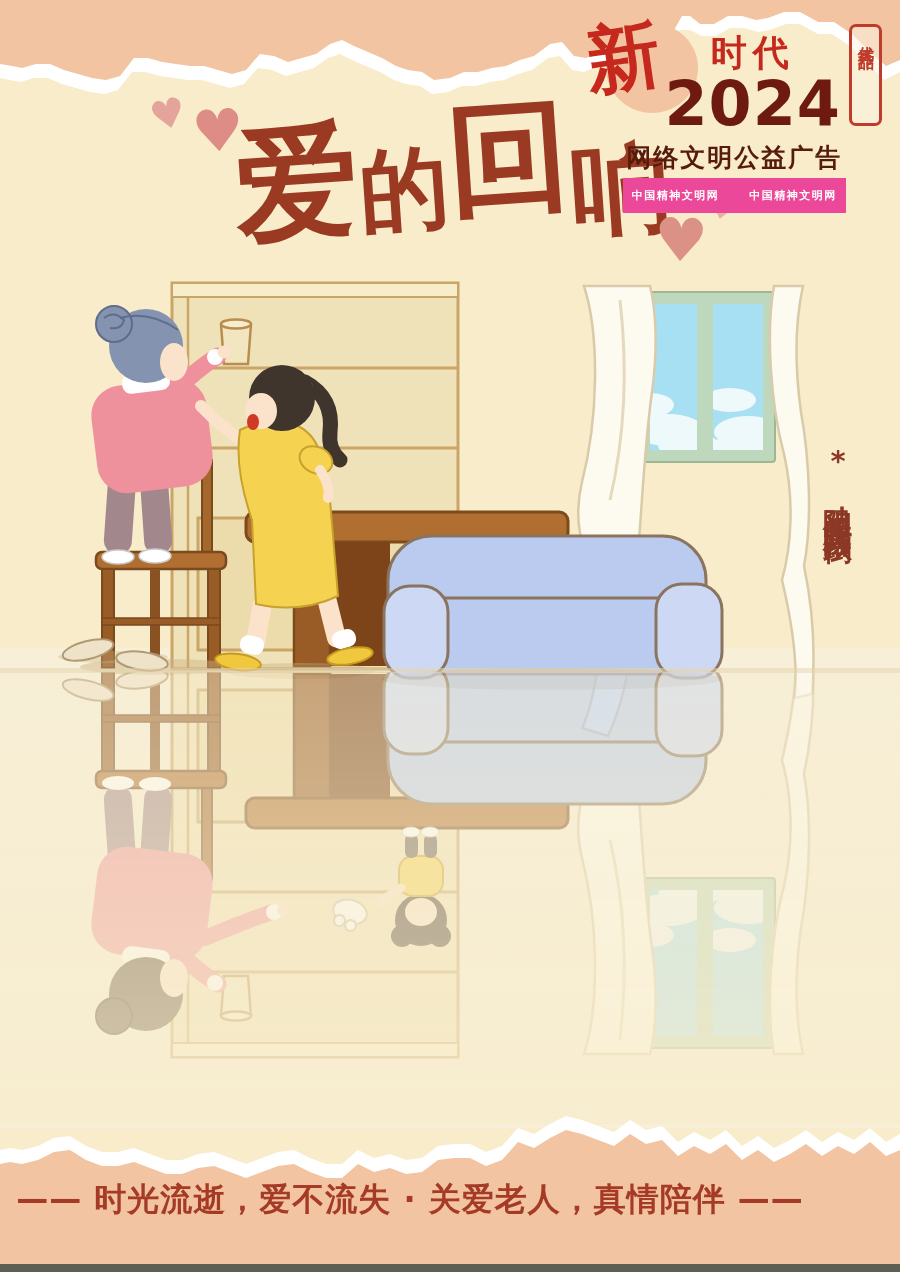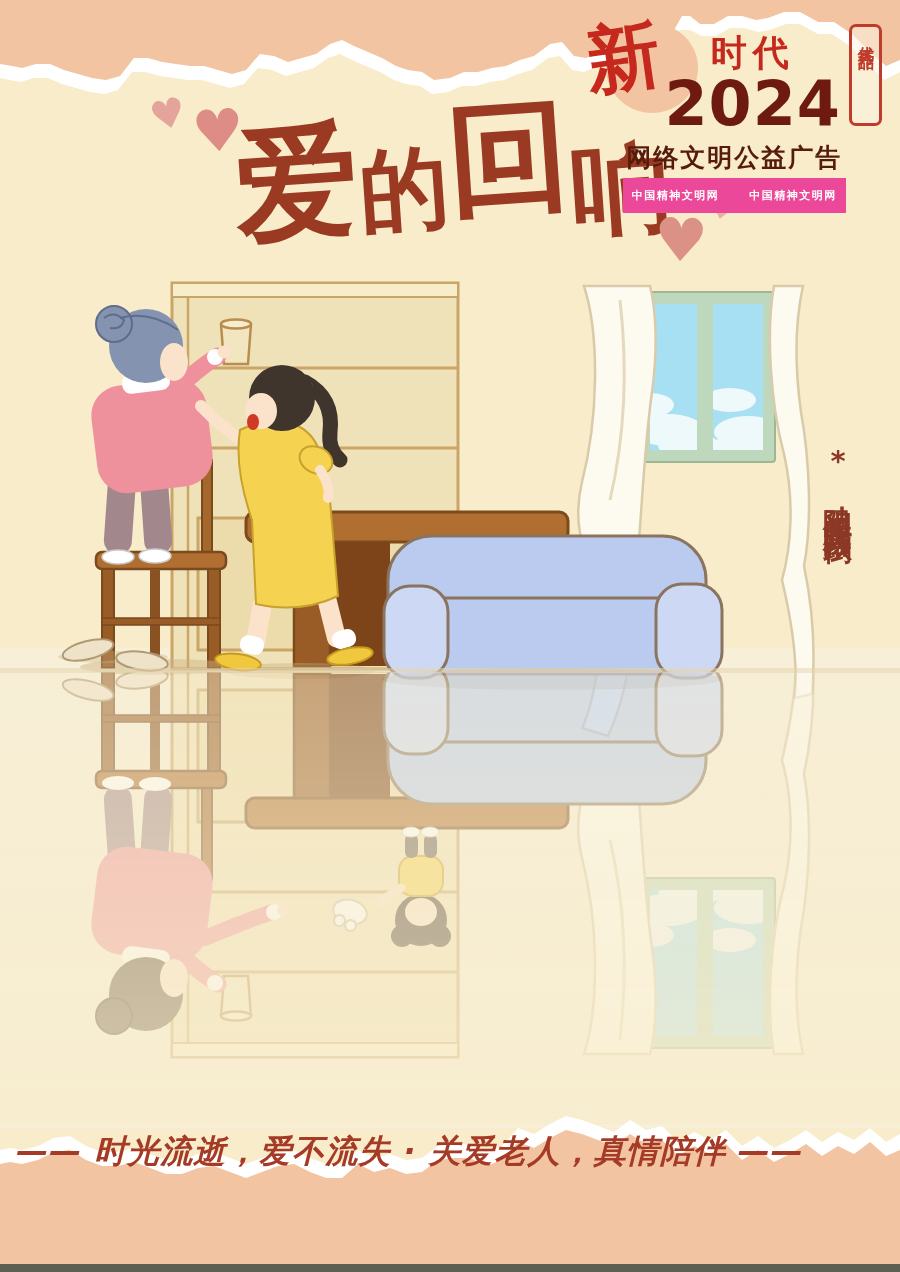--- a/index.html
+++ b/index.html
@@ -43,22 +43,22 @@
   #h2{left:192px;top:102px;font-size:58px;color:#dd8d85;transform:rotate(-4deg);}
   #h3{left:704px;top:184px;font-size:42px;color:#e9b1a8;transform:rotate(12deg);}
   #h4{left:654px;top:210px;font-size:60px;color:#dc9187;transform:rotate(2deg);}
 
   
   .side-note{position:absolute;top:444px;right:48px;z-index:2;
              writing-mode:vertical-rl;text-orientation:upright;
              font-size:29px;font-weight:bold;color:#8c3826;letter-spacing:5px;line-height:1;}
 
   
-  .slogan{position:absolute;left:0;width:820px;top:1130px;z-index:3;text-align:center;
-          font-size:32px;font-weight:bold;color:#a53a26;letter-spacing:1px;font-style:italic;}
+  .slogan{position:absolute;left:0;width:820px;top:1178px;z-index:3;text-align:center;
+          font-size:32px;font-weight:bold;color:#a53a26;letter-spacing:1px;}
 </style>
 </head>
 <body>
 
 <div class="poster">
 
   <svg class="scene" viewBox="0 0 900 1272" xmlns="http://www.w3.org/2000/svg">
     <defs>
       <clipPath id="reflClip">
           <rect x="0" y="672" width="900" height="452"></rect>

